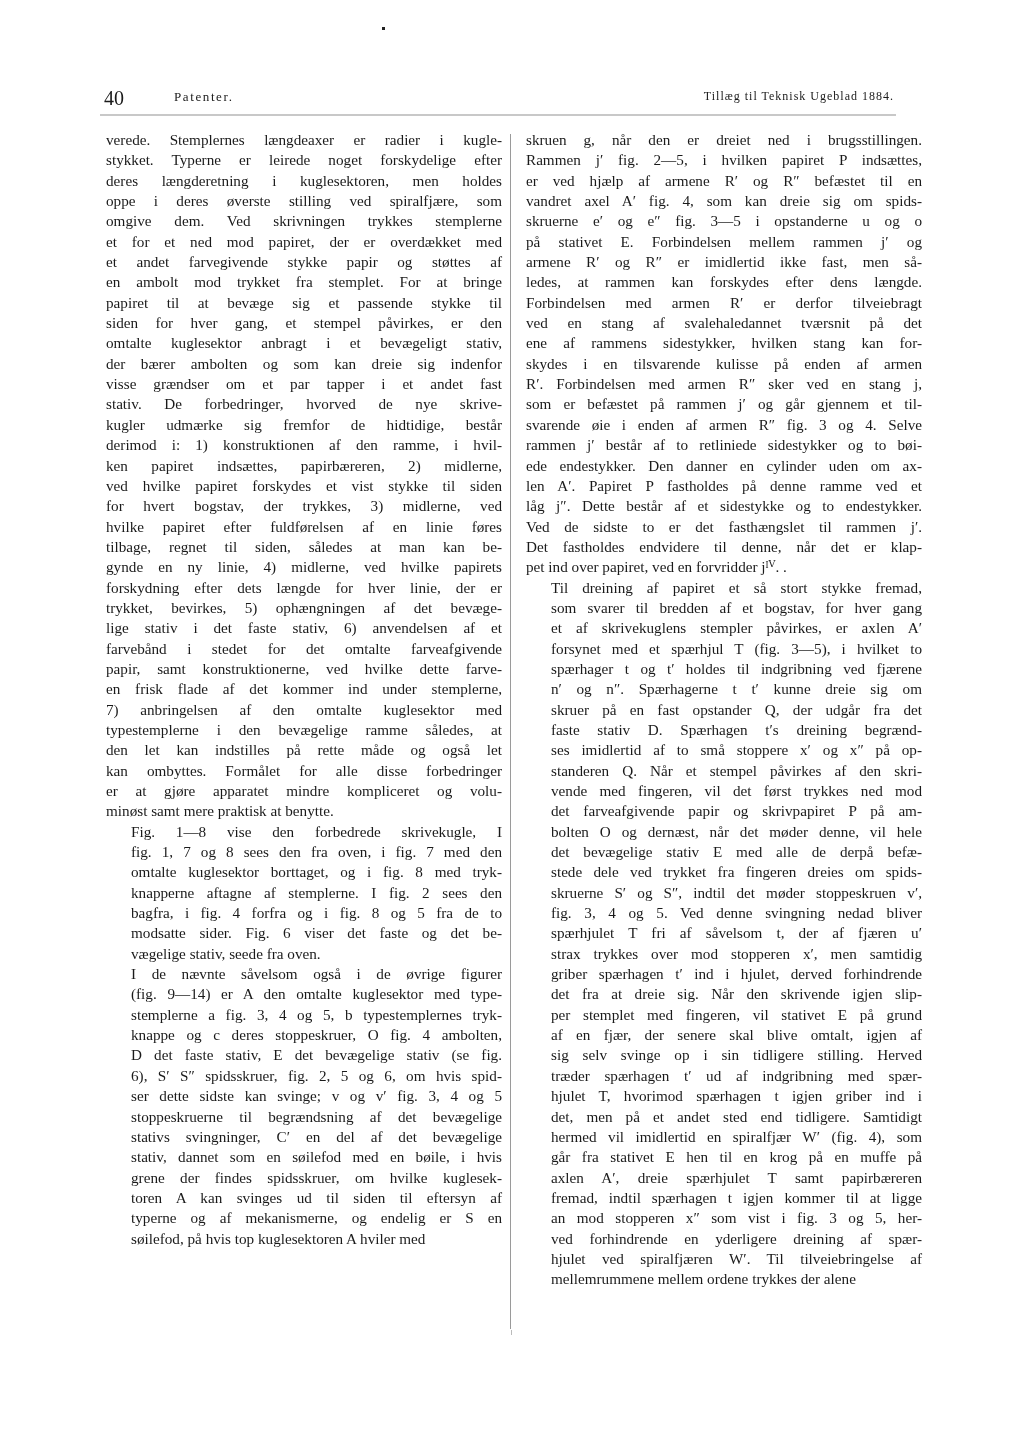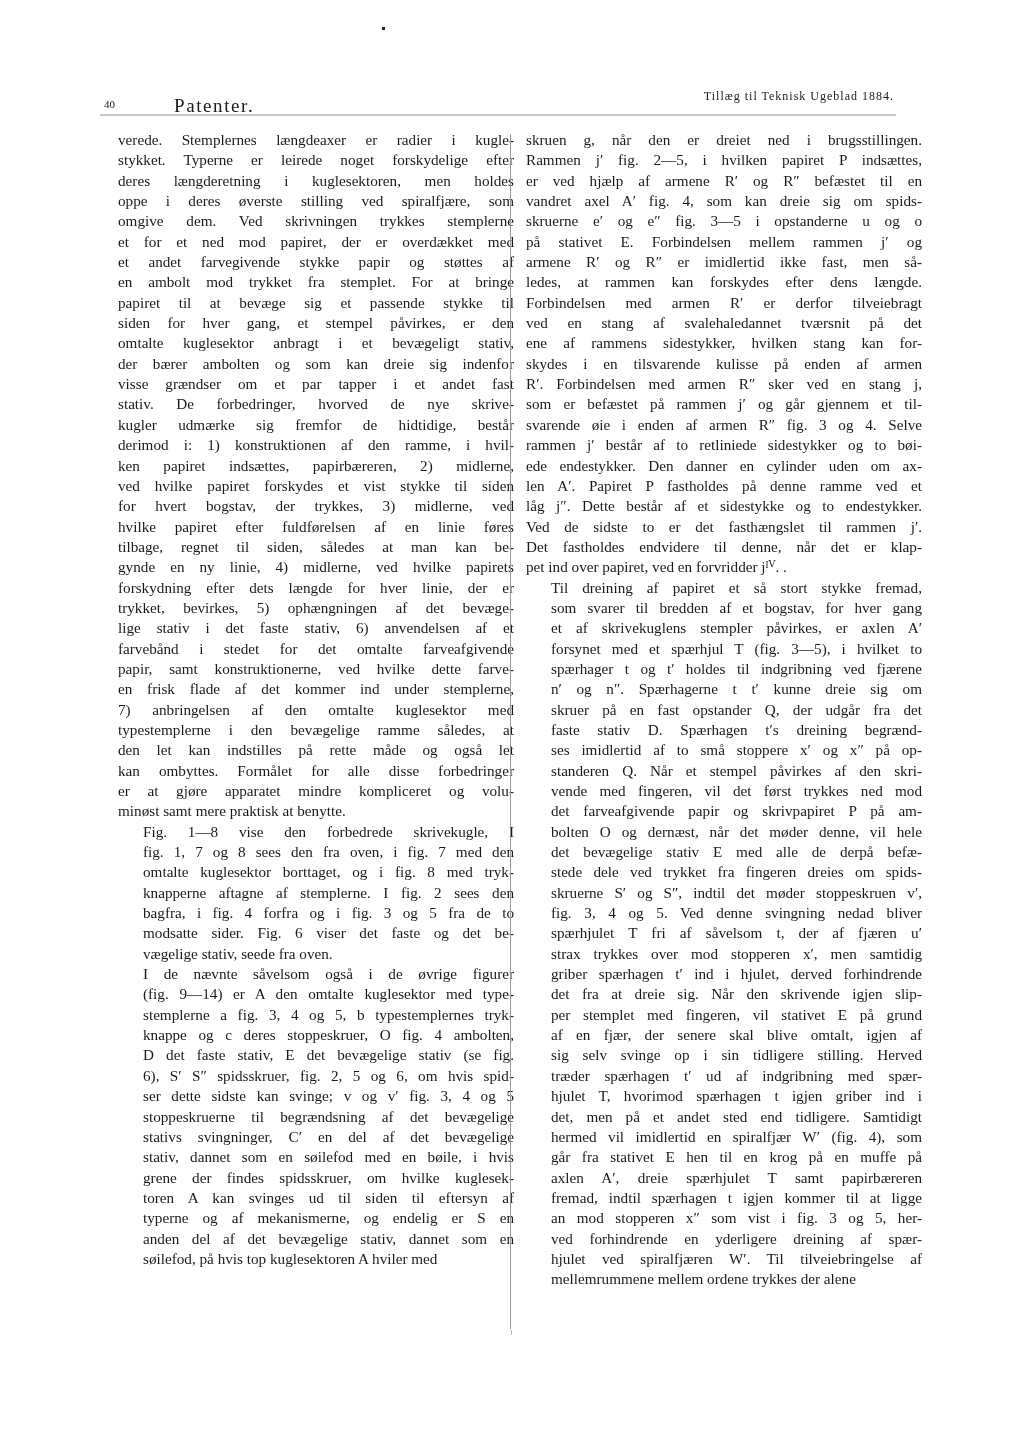--- a/index.html
+++ b/index.html
@@ -1,27 +1,27 @@
 <!DOCTYPE html>
 <html><head>
 <meta charset="utf-8">
 <style>
   html, body { margin: 0; padding: 0; background: #ffffff; }
   body { width: 1016px; height: 1455px; position: relative; overflow: hidden;
          font-family: "Liberation Serif", "DejaVu Serif", serif; color: #1a1a1a; }
   .dot { position: absolute; left: 382px; top: 27px; width: 3px; height: 3px; background: #222; }
   .header { position: absolute; left: 104px; top: 86px; width: 790px; height: 22px; }
-  .page-num { position: absolute; left: 0; top: 12px; font-size: 11px; }
-  .section { position: absolute; left: 70px; top: 9px; font-size: 19px; letter-spacing: 1.6px; font-family: Liberation Serif, serif; }
+  .page-num { position: absolute; left: 0; top: 1px; font-size: 20px; }
+  .section { position: absolute; left: 70px; top: 3px; font-size: 13px; letter-spacing: 1.6px; font-family: Liberation Serif, serif; }
   .journal { position: absolute; right: 0; top: 3px; font-size: 12px; letter-spacing: 1px; }
   .rule { position: absolute; left: 100px; top: 114px; width: 796px; height: 0;
           border-top: 2px solid #c8c8c8; }
   .col { position: absolute; top: 130px; width: 396px; font-size: 15.2px;
          line-height: 20.35px; text-align: justify; }
-  .col-left { left: 106px; margin-left: 12px; }
+  .col-left { left: 106px; }
   .col-right { left: 526px; }
   .divider { position: absolute; left: 510px; top: 134px; width: 0; height: 1195px;
              border-left: 1.5px solid #9a9a9a; }
   .col p { margin: 0; }
   .col p.indent { text-indent: 25px; }
   .col .line { display: block; text-align-last: justify; white-space: nowrap; }
   .col .line.last { text-align-last: left; }
   .bottom-mark { position: absolute; left: 511px; top: 1330px; width: 1px; height: 5px; background: #bbb; }
 </style>
 </head>
@@ -71,39 +71,38 @@
       <span class="line">den let kan indstilles på rette måde og også let</span>
       <span class="line">kan ombyttes. Formålet for alle disse forbedringer</span>
       <span class="line">er at gjøre apparatet mindre kompliceret og volu-</span>
       <span class="line last">minøst samt mere praktisk at benytte.</span>
     </p>
     <p class="indent">
       <span class="line">Fig. 1—8 vise den forbedrede skrivekugle, I</span>
       <span class="line">fig. 1, 7 og 8 sees den fra oven, i fig. 7 med den</span>
       <span class="line">omtalte kuglesektor borttaget, og i fig. 8 med tryk-</span>
       <span class="line">knapperne aftagne af stemplerne. I fig. 2 sees den</span>
-      <span class="line">bagfra, i fig. 4 forfra og i fig. 3 og 5 fra de to</span>
+      <span class="line">bagfra, i fig. 4 forfra og i fig. 8 og 5 fra de to</span>
       <span class="line">modsatte sider. Fig. 6 viser det faste og det be-</span>
       <span class="line last">vægelige stativ, seede fra oven.</span>
     </p>
     <p class="indent">
       <span class="line">I de nævnte såvelsom også i de øvrige figurer</span>
       <span class="line">(fig. 9—14) er A den omtalte kuglesektor med type-</span>
       <span class="line">stemplerne a fig. 3, 4 og 5, b typestemplernes tryk-</span>
       <span class="line">knappe og c deres stoppeskruer, O fig. 4 ambolten,</span>
       <span class="line">D det faste stativ, E det bevægelige stativ (se fig.</span>
       <span class="line">6), S′ S″ spidsskruer, fig. 2, 5 og 6, om hvis spid-</span>
       <span class="line">ser dette sidste kan svinge; v og v′ fig. 3, 4 og 5</span>
       <span class="line">stoppeskruerne til begrændsning af det bevægelige</span>
       <span class="line">stativs svingninger, C′ en del af det bevægelige</span>
       <span class="line">stativ, dannet som en søilefod med en bøile, i hvis</span>
       <span class="line">grene der findes spidsskruer, om hvilke kuglesek-</span>
       <span class="line">toren A kan svinges ud til siden til eftersyn af</span>
       <span class="line">typerne og af mekanismerne, og endelig er S en</span>
-      <span class="line">anden del af det bevægelige stativ, dannet som en</span>
       <span class="line last">søilefod, på hvis top kuglesektoren A hviler med</span>
     </p>
   </div>
 <div class="divider"></div>
 <div class="col col-right" id="col-right">
     <p>
       <span class="line">skruen g, når den er dreiet ned i brugsstillingen.</span>
       <span class="line">Rammen j′ fig. 2—5, i hvilken papiret P indsættes,</span>
       <span class="line">er ved hjælp af armene R′ og R″ befæstet til en</span>
       <span class="line">vandret axel A′ fig. 4, som kan dreie sig om spids-</span>

